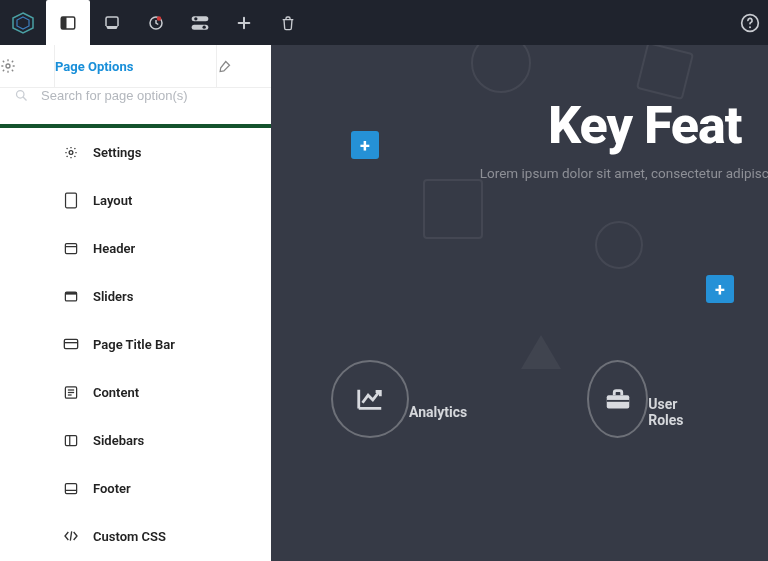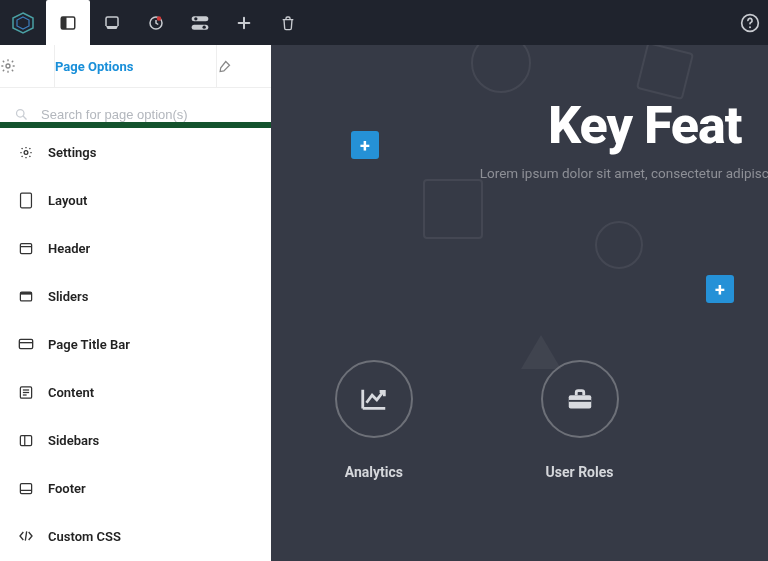--- a/index.html
+++ b/index.html
@@ -17,25 +17,25 @@
 
   
   .main { flex: 1; display: flex; position: relative; }
 
   
   .sidebar { width: 271px; background: #ffffff; display: flex; flex-direction: column; font-size: 13px; color: #333; }
   .tabs { display: flex; height: 43px; border-bottom: 1px solid #eee; }
   .tabs .tab { flex: 0 0 54px; display: flex; align-items: center; justify-content: flex-start; color: #777; cursor: pointer; }
   .tabs .tab.center { flex: 1; border-left: 1px solid #eee; border-right: 1px solid #eee; }
   .tabs .tab.active { color: #198fd9; font-weight: 700; }
-  .search-row { display: flex; align-items: flex-end; gap: 12px; padding: 0 14px; height: 40px; border-bottom: 6px solid #14532d; color: #b8bdc4; }
+  .search-row { display: flex; align-items: flex-start; gap: 12px; padding: 0 14px; height: 40px; border-bottom: 4px solid #14532d; color: #b8bdc4; }
   .search-row input { border: none; outline: none; flex: 1; font-size: 13px; color: #b3b7bd; background: transparent; }
   .search-row input::placeholder { color: #b3b7bd; }
   .options { flex: 1; overflow: hidden; }
-  .opt-item { display: flex; align-items: center; gap: 14px; height: 48px; padding: 0 18px; cursor: pointer; color: #222; font-weight: 600; font-size: 13px; }
+  .opt-item { display: flex; align-items: center; gap: 14px; height: 48px; padding: 0 18px; cursor: pointer; color: #222; font-weight: 600; font-size: 13px; margin-left: 45px; }
   .opt-item svg { flex: 0 0 16px; }
 
   
   .canvas { flex: 1; position: relative; background: #363a46; overflow: hidden; color: #fff; }
   .deco { position: absolute; border: 2px solid rgba(255,255,255,0.07); }
   .deco.circle { border-radius: 50%; }
   .deco.sq { border-radius: 4px; }
   .deco.tri { width: 0; height: 0; border: none; border-left: 20px solid transparent; border-right: 20px solid transparent; border-bottom: 34px solid rgba(255,255,255,0.05); }
   .d1 { width: 60px; height: 60px; top: -12px; left: 200px; }
   .d2 { width: 48px; height: 48px; top: 2px; left: 370px; transform: rotate(14deg); }
@@ -44,21 +44,21 @@
   .d5 { left: 250px; top: 290px; }
 
   .section-title { position: absolute; top: 50px; left: 277px; font-size: 52px; font-weight: 800; letter-spacing: -1px; white-space: nowrap; }
   .section-sub { position: absolute; top: 116px; left: 188px; right: -40px; color: #8d8f96; font-size: 13.5px; line-height: 1.8; text-align: center; white-space: nowrap; }
 
   .add-btn { position: absolute; width: 28px; height: 28px; background: #2591d7; color: #fff; border-radius: 3px; display: flex; align-items: center; justify-content: center; font-size: 18px; font-weight: 700; cursor: pointer; }
   .add1 { top: 86px; left: 80px; }
   .add2 { top: 230px; left: 435px; }
 
   .feats { position: absolute; top: 315px; left: 60px; right: -60px; display: flex; gap: 120px; }
-  .feat { width: 140px; display: flex; flex-direction: column; align-items: center; color: #bfc1c6; }
+  .feat { width: 140px; display: flex; align-items: center; color: #bfc1c6; }
   .feat .ring { width: 78px; height: 78px; border: 2px solid #6d7078; border-radius: 50%; display: flex; align-items: center; justify-content: center; color: #d8dadf; }
   .feat .cap { margin-top: 26px; font-weight: 700; font-size: 14px; color: #d5d7db; }
 </style>
 </head>
 <body>
 
 <div class="toolbar">
   <div class="logo">
     <svg width="24" height="24" viewBox="0 0 24 24">
       <polygon points="12,2 22,7 22,17 12,22 2,17 2,7" fill="none" stroke="#4aa0a4" stroke-width="1.5"></polygon>

